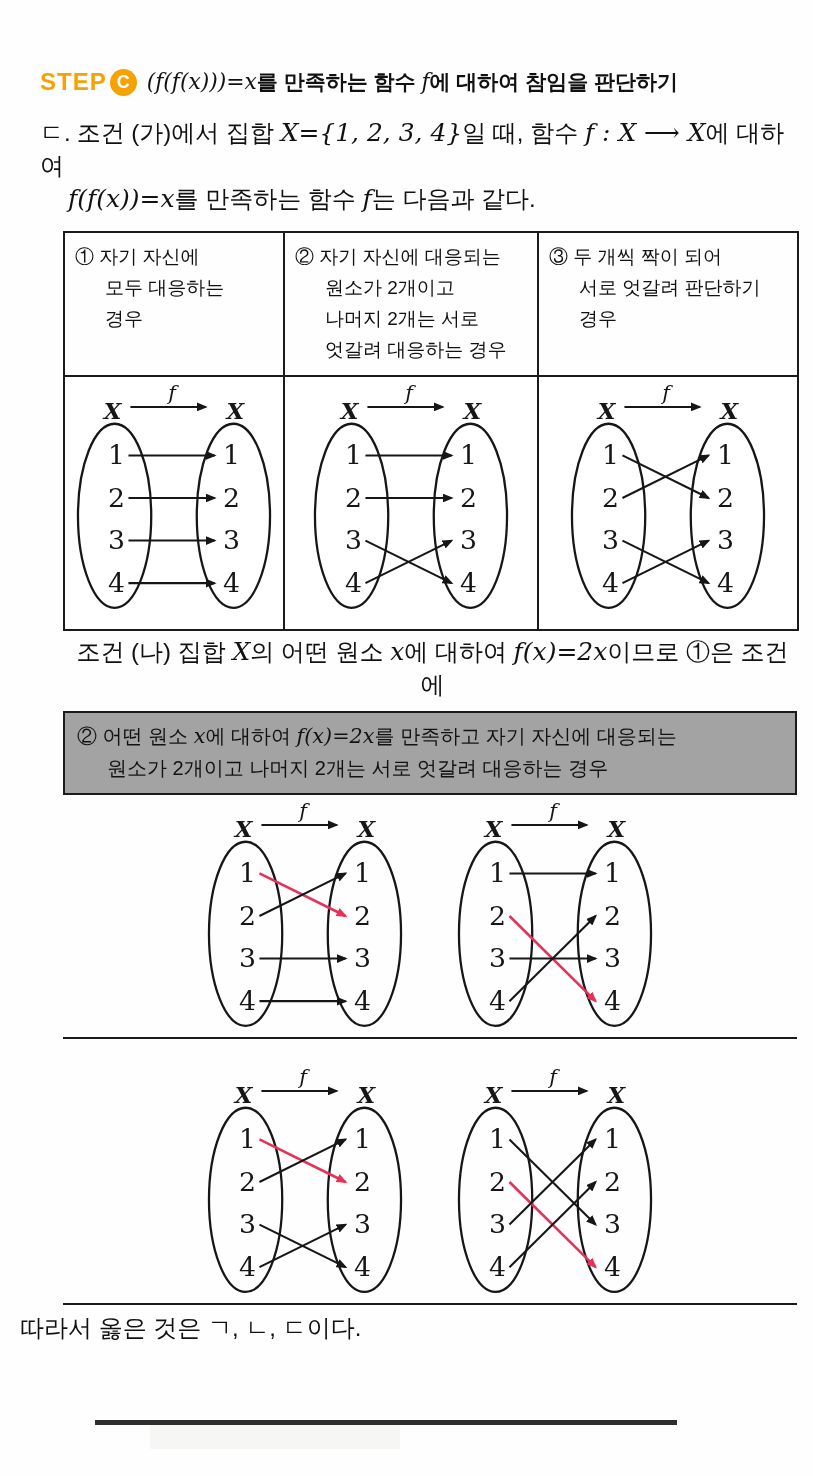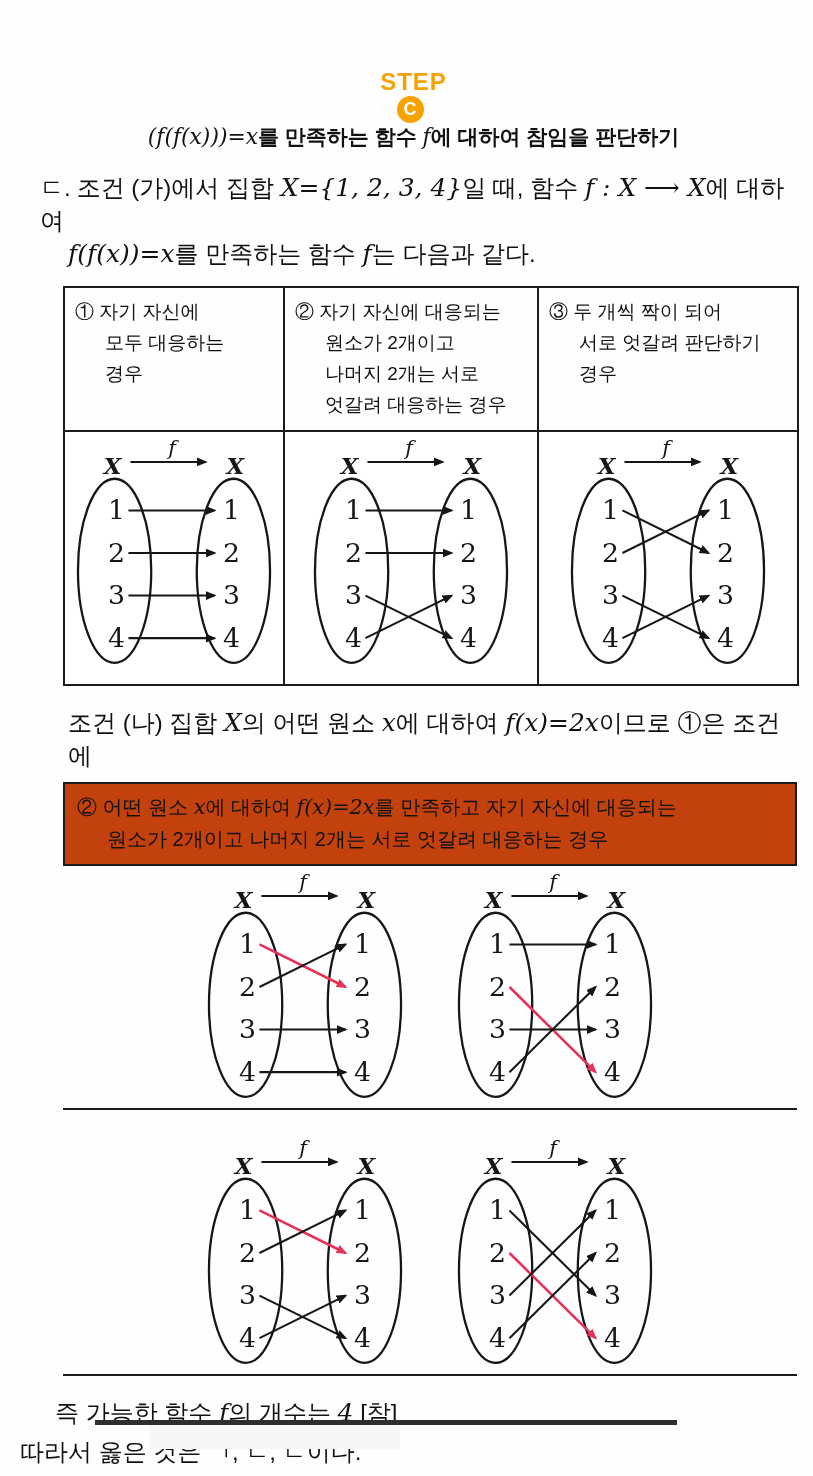--- a/index.html
+++ b/index.html
@@ -5,42 +5,42 @@
   :root{
     --orange:#F6A200; --ink:#161616; --border:#1B1B1B;
   }
   html,body{margin:0;padding:0;background:#ffffff;}
   .page{
     position:relative; width:813px; height:1476px; background:#fefefe;
     font-family:"Liberation Sans", sans-serif; color:#111; overflow:hidden;
   }
   .math{ font-family:"DejaVu Serif","Liberation Serif",serif; font-style:italic; font-size:1.04em; font-weight:400; }
   
-  .step-header{ display:flex; align-items:center; padding:68px 26px 0 40px;flex-direction:column; }
+  .step-header{ display:flex; align-items:center; padding:68px 26px 0 40px; }
   .step-word{ font-size:24px; font-weight:800; color:var(--orange); letter-spacing:1px; }
   .step-badge{ width:27px; height:27px; border-radius:50%; background:var(--orange); color:#fff;
     font-weight:800; font-size:18px; display:flex; align-items:center; justify-content:center; margin:0 10px 0 3px; flex:0 0 auto;}
   .step-title{ font-size:21px; font-weight:700; margin:0; }
   
   .para{ font-size:24px; font-weight:500; line-height:33px; }
   .intro{ margin:20px 28px 0 40px; }
   .intro .marker{ margin-right:6px; }
   .intro .cont{ padding-left:28px; }
-  .mid-para{ margin:20px 16px 0 68px; }
+  .mid-para{ margin:4px 16px 0 68px;text-align:center; }
   
   .cases-table{ border-collapse:collapse; table-layout:fixed; width:734px; margin:16px 0 0 63px; }
   .cases-table td{ border:2px solid var(--border); }
   .hdr-cell{ vertical-align:top; padding:8px 6px 10px 10px; font-size:19px; font-weight:400; line-height:31px; height:122px;}
   .hdr-line{ padding-left:30px; }
   .hdr-line:first-child{ padding-left:0; }
   .dia-cell{ text-align:center; vertical-align:top; padding:8px 0 12px; background:#fff; }
   
   .case-section{ margin:10px 16px 0 63px; width:734px; }
   .case-section.sec3{ margin-top:22px; }
-  .case-box{ border:2.5px solid var(--border); background:#c2410c; padding:7px 12px 9px; font-size:20px; font-weight:500; line-height:32px; }
+  .case-box{ border:2.5px solid var(--border); background:#a3a3a3; padding:7px 12px 9px; font-size:20px; font-weight:500; line-height:32px; }
   .cb-line.indent{ padding-left:30px; }
   .case-diagrams{ display:flex; justify-content:center; gap:52px; padding:8px 0 6px; border-bottom:2.5px solid var(--border); }
   
   .conclusion1{ margin:20px 0 0 55px; }
   .conclusion2{ margin:6px 0 0 20px; }
   
   svg.diagram-svg{ width:198px; height:228px; display:block; }
   .svg-f{ font-family:"DejaVu Serif","Liberation Serif",serif; font-style:italic; font-size:21px; }
   .svg-X{ font-family:"DejaVu Serif","Liberation Serif",serif; font-style:italic; font-size:23px; font-weight:600; }
   .svg-num{ font-family:"DejaVu Serif","Liberation Serif",serif; font-size:27px; }
@@ -309,18 +309,17 @@
             <text x="158" y="209" class="svg-num" text-anchor="middle" fill="#161616">4</text>
             <line x1="54" y1="71" x2="141" y2="157" stroke="#161616" stroke-width="2.1" marker-end="url(#ahb6)"></line>
             <line x1="54" y1="114" x2="141" y2="200" stroke="#E63158" stroke-width="2.6" marker-end="url(#ahr6)"></line>
             <line x1="54" y1="157" x2="141" y2="71" stroke="#161616" stroke-width="2.1" marker-end="url(#ahb6)"></line>
             <line x1="54" y1="200" x2="141" y2="114" stroke="#161616" stroke-width="2.1" marker-end="url(#ahb6)"></line>
           </svg>
         </div>
     </div>
   </section>
 
-  <div class="para conclusion1"><span>즉 가능한 함수 </span><span class="math">f</span><span>의 개수는 </span><span class="math">4</span><span> [참]</span></div>
   <div class="para conclusion2"><span>따라서 옳은 것은 ㄱ, ㄴ, ㄷ이다.</span></div>
 
   <div class="artifact-bar"></div>
   <div class="artifact-shade"></div>
 </div>
 
 </body></html>

